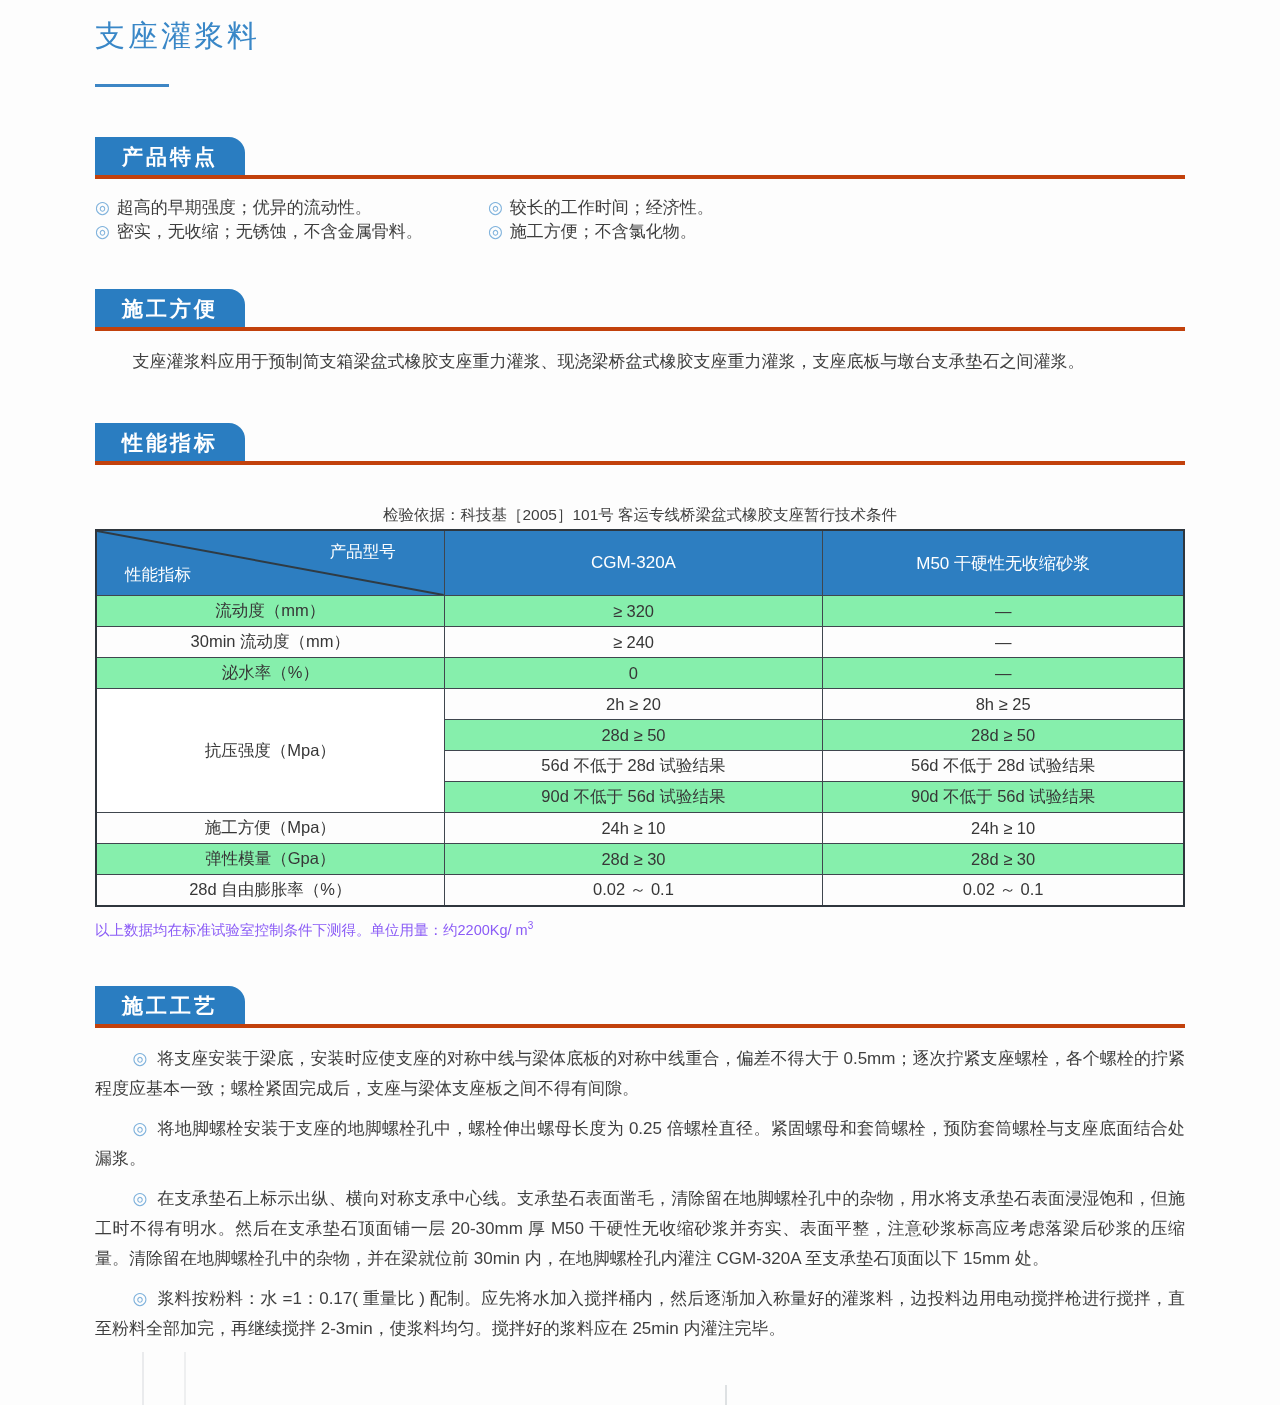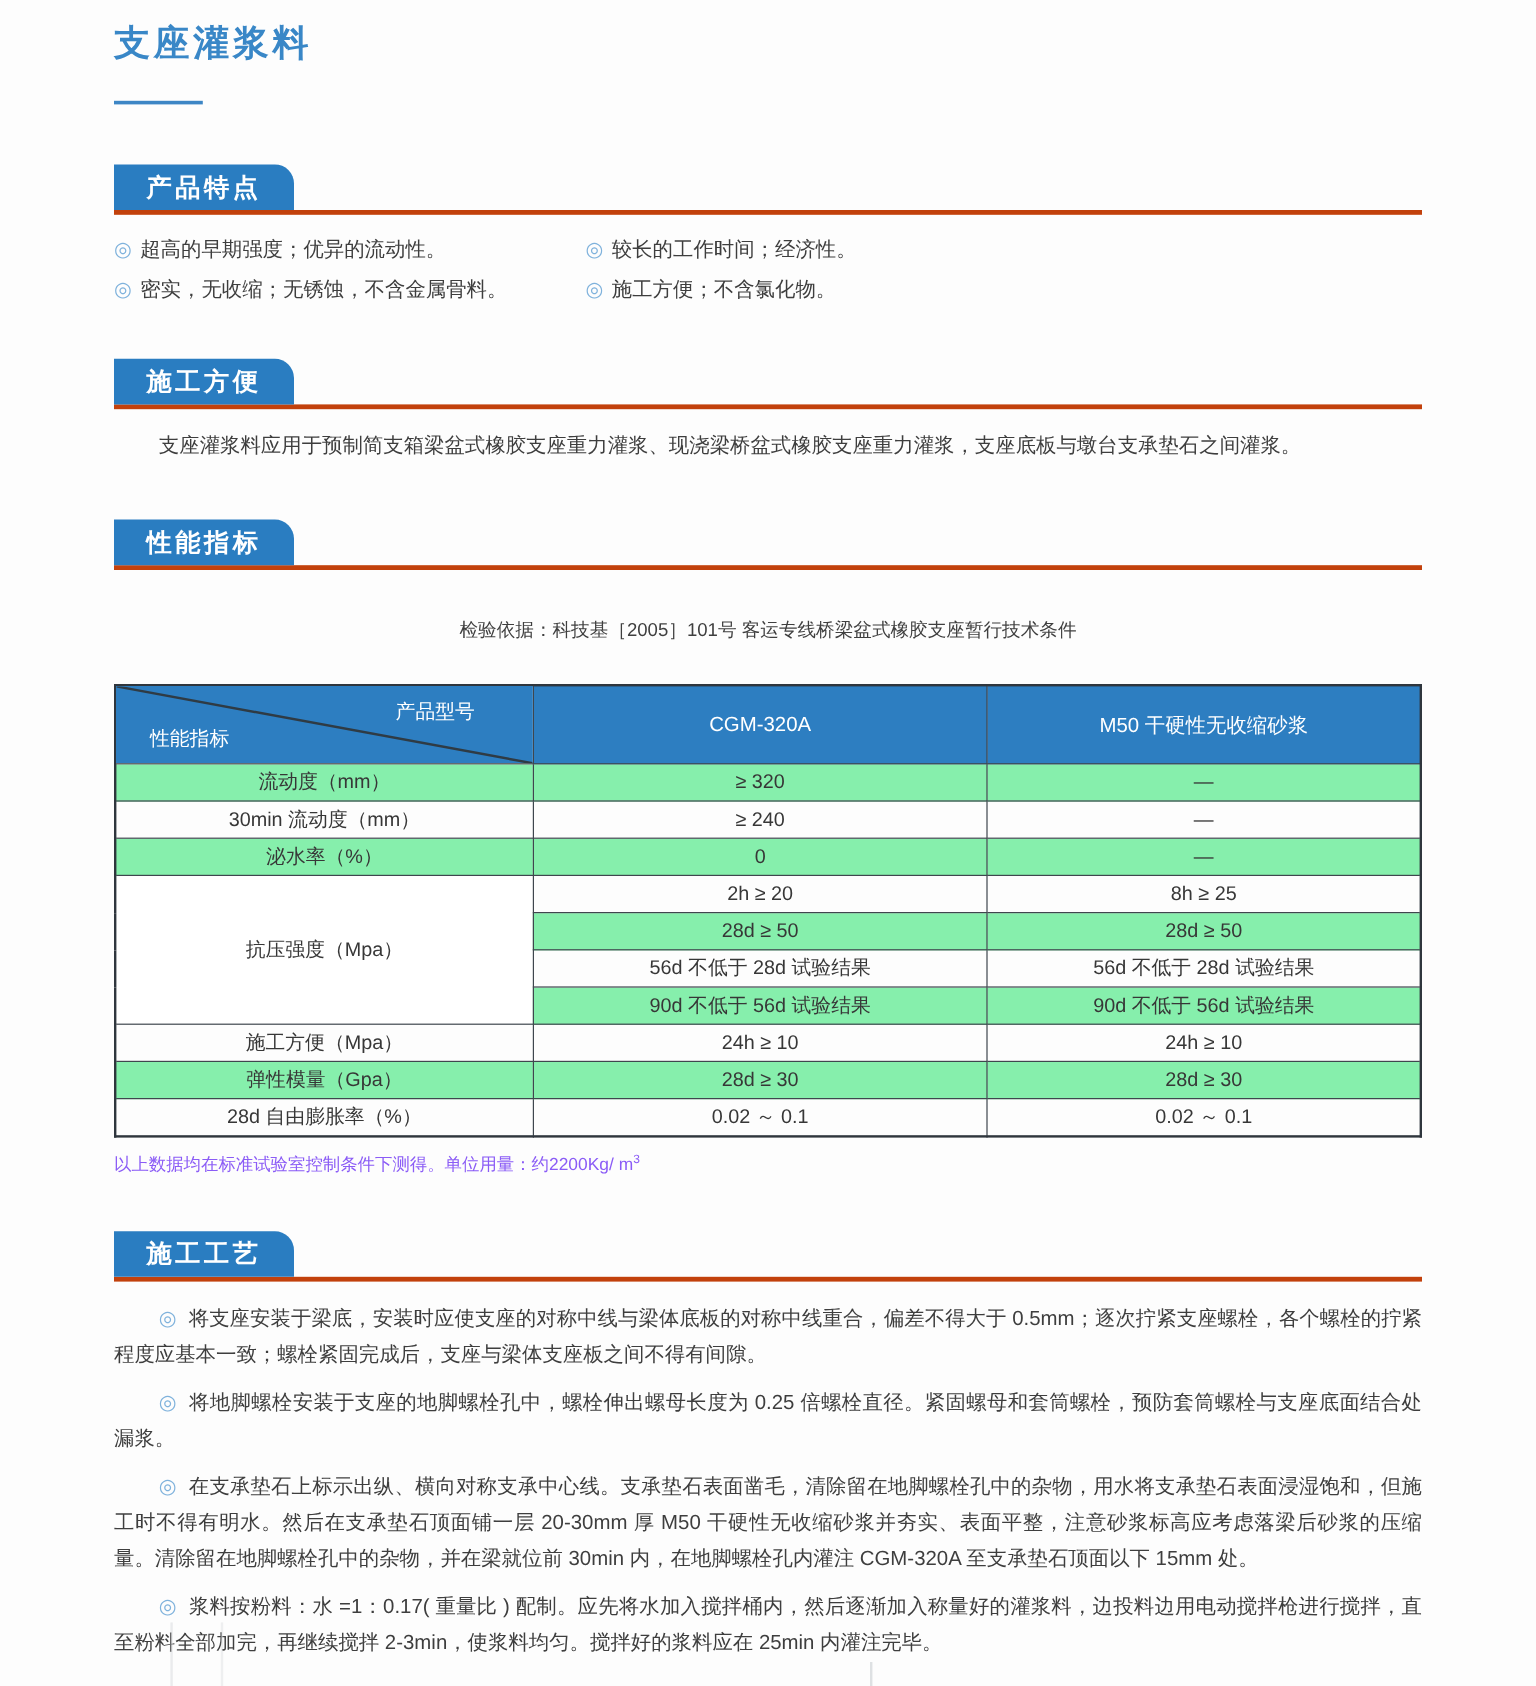--- a/index.html
+++ b/index.html
@@ -12,21 +12,21 @@
     position: relative;
   }
   .content {
     margin: 0 95px;
     width: 1090px;
   }
   
   .page-title {
     padding-top: 16px;
     font-size: 30px;
-    font-weight: bold;
+    font-weight: normal;
     color: #3987c7;
     letter-spacing: 3px;
   }
   .title-underline {
     width: 74px; height: 3px;
     background: #3d86c5;
     margin-top: 27px;
   }
   
   .section-head {
@@ -45,21 +45,21 @@
     line-height: 1;
     padding: 9px 27px 8px 27px;
     border-radius: 0 16px 0 0;
     vertical-align: bottom;
   }
   
   .features-grid {
     margin-top: 18px;
     display: grid;
     grid-template-columns: 393px 1fr;
-    row-gap: 12px;
+    row-gap: 2px;
     font-size: 17px;
   }
   .feature-item { line-height: 22px; }
   .bullet {
     color: #7fb2dc;
     font-size: 17px;
     margin-right: 7px;
   }
   
   .app-paragraphs { margin-top: 16px; font-size: 17px; }
@@ -69,21 +69,21 @@
     line-height: 30px;
   }
   
   .basis-line {
     margin-top: 40px;
     text-align: center;
     font-size: 15.5px;
     color: #3f3f3f;
   }
   table.perf {
-    margin-top: 34px;
+    margin-top: 3px;
     border-collapse: collapse;
     width: 1090px;
     table-layout: fixed;
     font-size: 16.5px;
     color: #373737;
   }
   table.perf col.c-label { width: 32%; }
   table.perf col.c-a { width: 34.8%; }
   table.perf col.c-b { width: 33.2%; }
   table.perf td, table.perf th {

